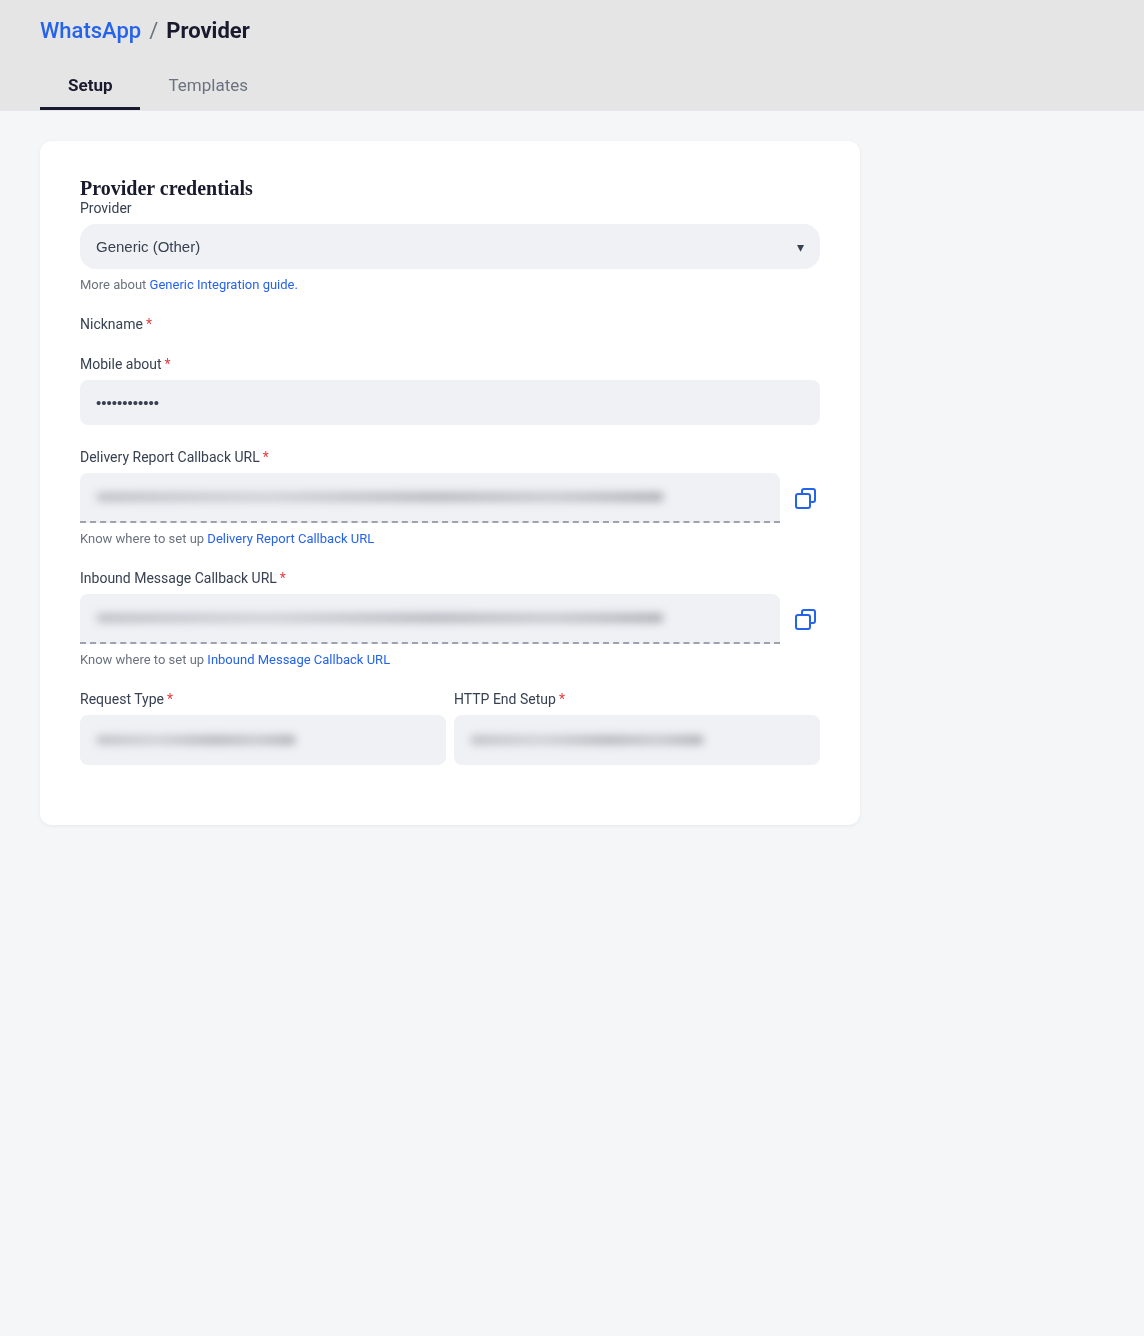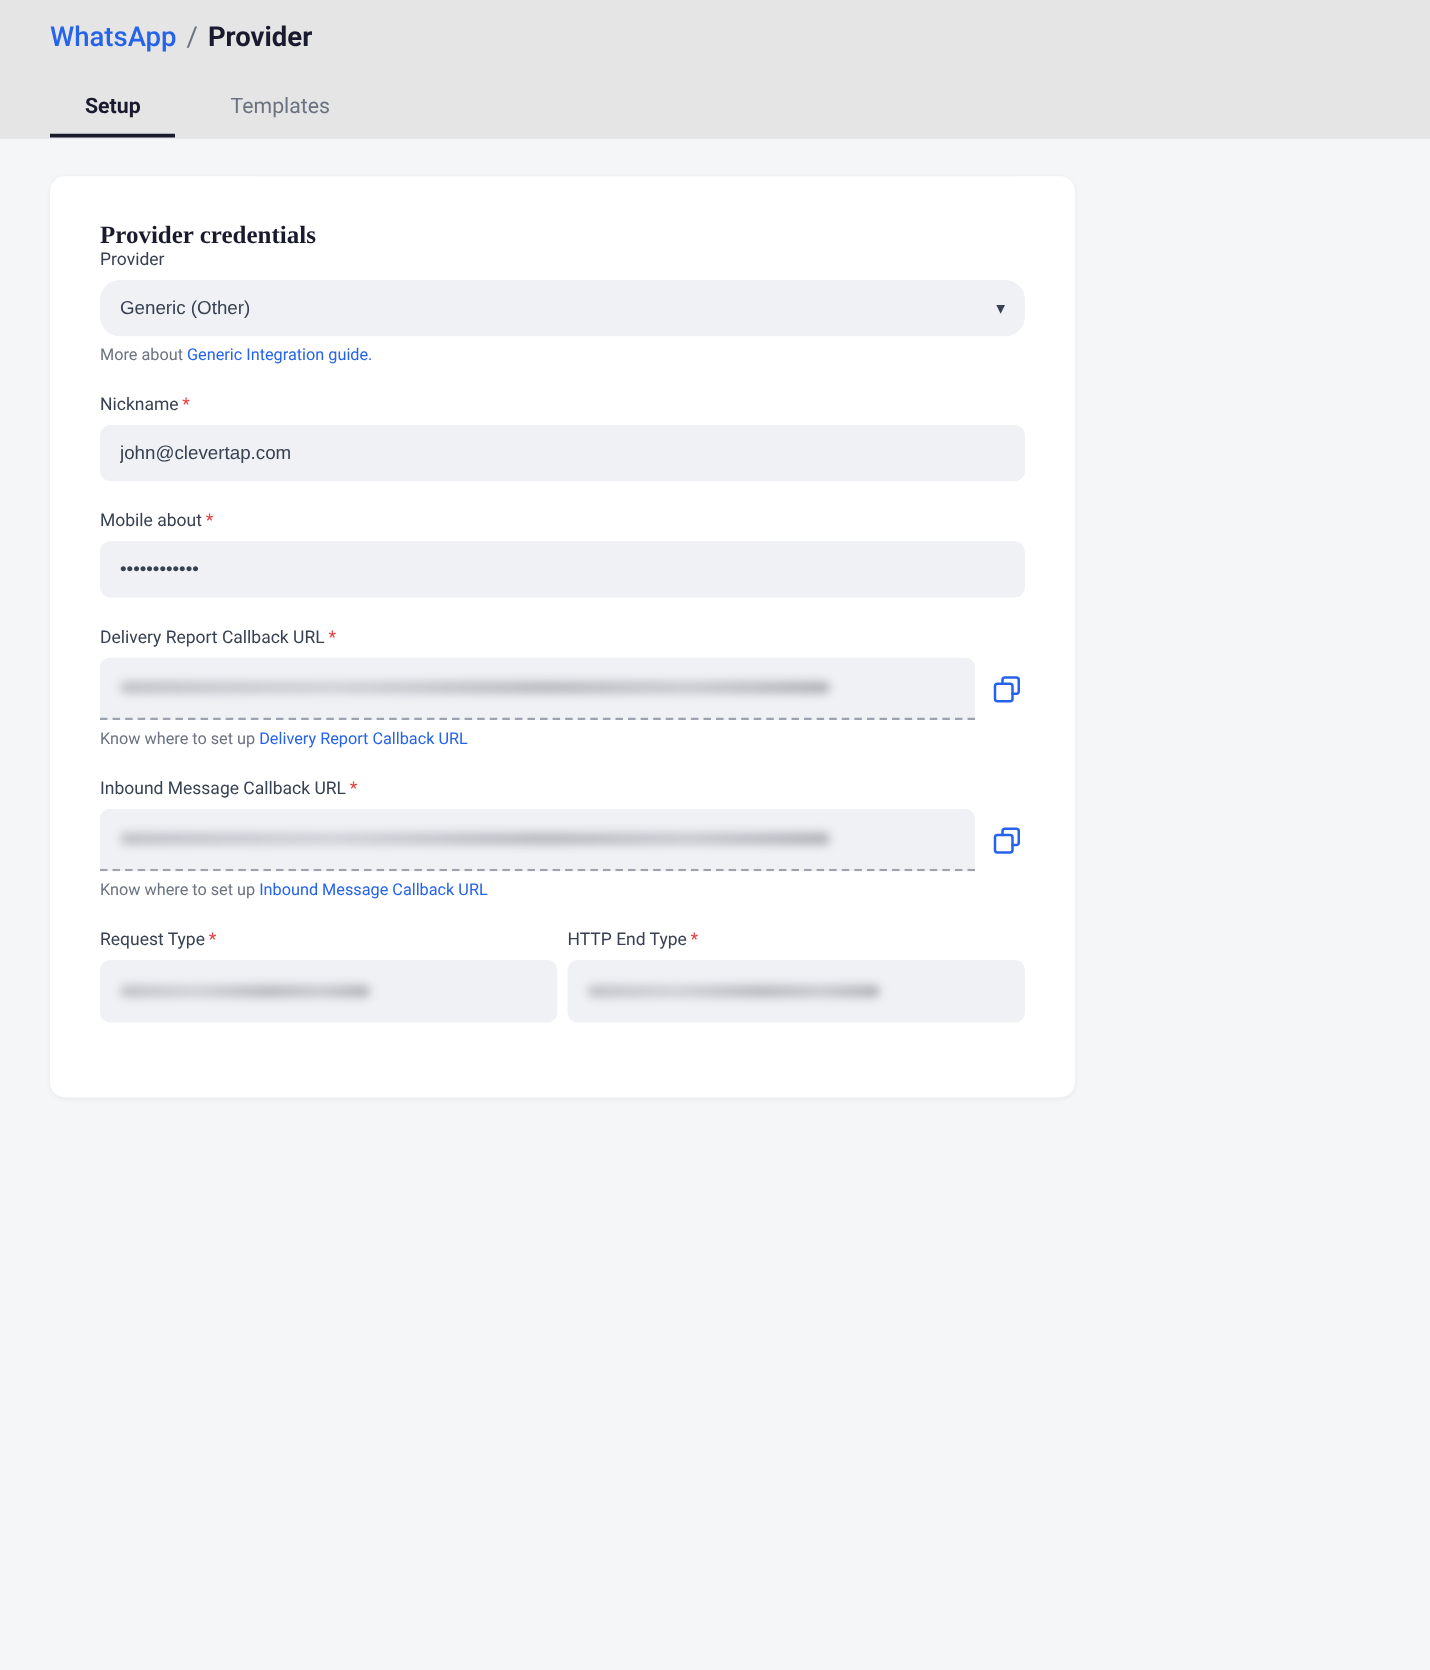--- a/index.html
+++ b/index.html
@@ -43,21 +43,21 @@
     }
 
     .breadcrumb-current {
       color: #1a1a2e;
       font-size: 22px;
       font-weight: 700;
     }
 
     .tabs {
       display: flex;
-      gap: 16px;
+      gap: 0;
       margin-top: 8px;
     }
 
     .tab {
       padding: 12px 28px;
       font-size: 17px;
       cursor: pointer;
       color: #6b7280;
       border-bottom: 3px solid transparent;
       font-weight: 400;
@@ -253,21 +253,20 @@
       <div class="helper-text">
         <span>More about </span><a class="helper-link">Generic Integration guide.</a>
       </div>
     </div>
 
     <div class="form-group">
       <div class="form-label">
         <span>Nickname</span>
         <span class="required-star">*</span>
       </div>
-      <input type="text" class="form-input" value="john@clevertap.com" style="">
     </div>
 
     <div class="form-group">
       <div class="form-label">
         <span>Mobile about</span>
         <span class="required-star">*</span>
       </div>
       <input type="password" class="form-input" value="123456789012" style="">
     </div>
 
@@ -322,21 +321,21 @@
         <div class="form-label">
           <span>Request Type</span>
           <span class="required-star">*</span>
         </div>
         <div class="blurred-content" style="border-radius: 8px; border-bottom: none;">
           <div class="blurred-bar" style="width: 60%;"></div>
         </div>
       </div>
       <div class="form-group">
         <div class="form-label">
-          <span>HTTP End Type</span>
+          <span>HTTP End Setup</span>
           <span class="required-star">*</span>
         </div>
         <div class="blurred-content" style="border-radius: 8px; border-bottom: none;">
           <div class="blurred-bar" style="width: 70%;"></div>
         </div>
       </div>
     </div>
 
   </div>
 </div>

